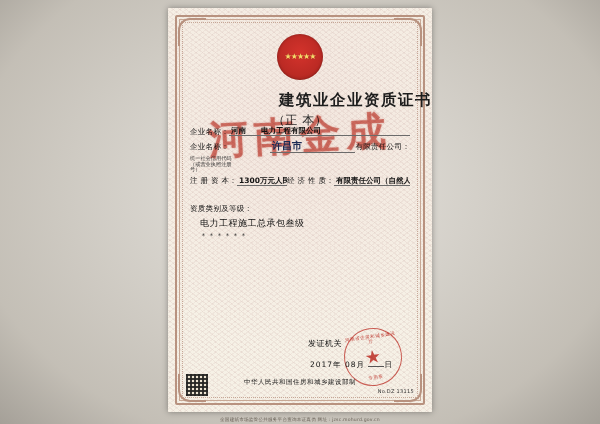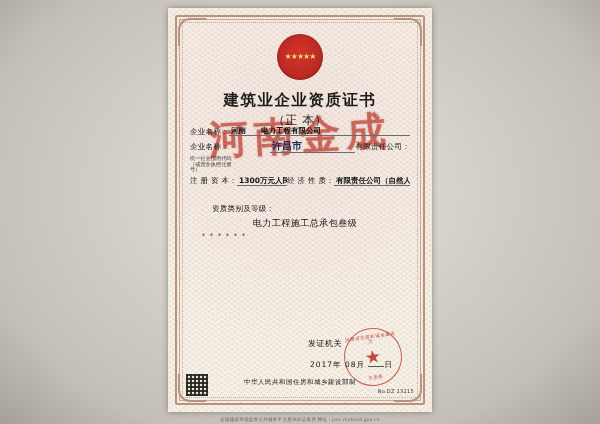--- a/index.html
+++ b/index.html
@@ -103,21 +103,21 @@
     font-size: 8px;
     letter-spacing: -1px;
     text-shadow: 0 0 1px rgba(0,0,0,0.25);
   }
 
   
   #cert-title {
     position: absolute;
     left: 0; right: 0;
     top: 82px;
-    text-align: center;
+    text-align: right;
     font-family: "DejaVu Sans", "Liberation Sans", sans-serif;
     font-size: 15.5px;
     font-weight: bold;
     letter-spacing: 1.5px;
     color: #1d1d1d;
   }
   #cert-subtitle {
     position: absolute;
     left: 0; right: 0;
     top: 104px;
@@ -198,28 +198,27 @@
 
   
   #qual-block {
     position: absolute;
     left: 22px;
     top: 196px;
     width: 220px;
     font-size: 7.5px;
     color: #111;
   }
-  #qual-label { letter-spacing: 0.3px; margin-left: 22px; }
+  #qual-label { letter-spacing: 0.3px; }
   #qual-value {
     margin-top: 3px;
     margin-left: 10px;
     font-size: 9px;
     letter-spacing: 0.5px;
     color: #101010;
-    text-align: center;
   }
   #qual-stars {
     margin-top: 1px;
     margin-left: 10px;
     font-size: 7px;
     letter-spacing: 1px;
     color: #222;
   }
 
   

